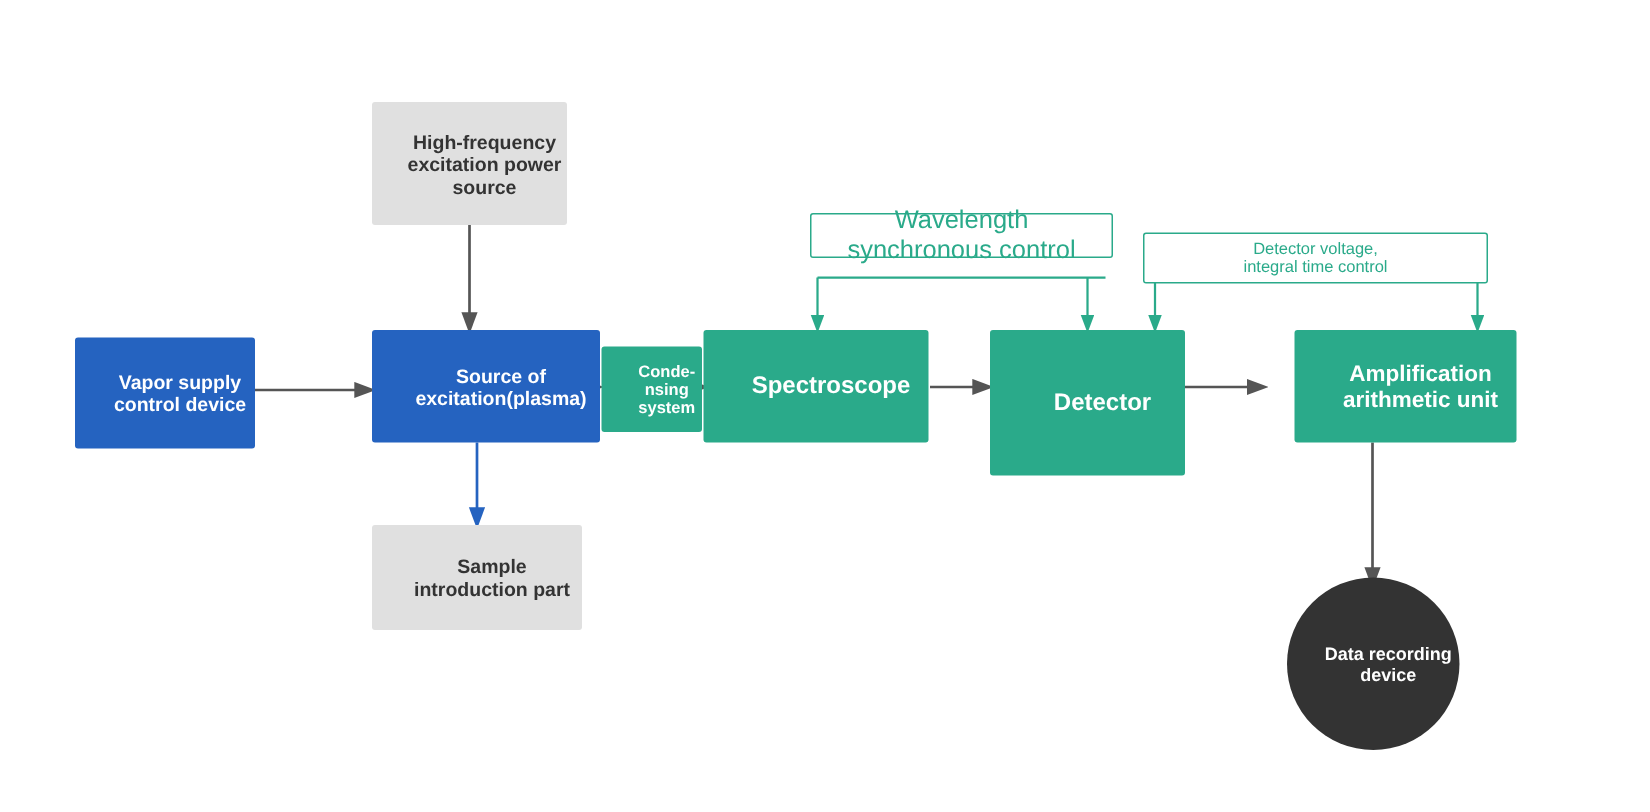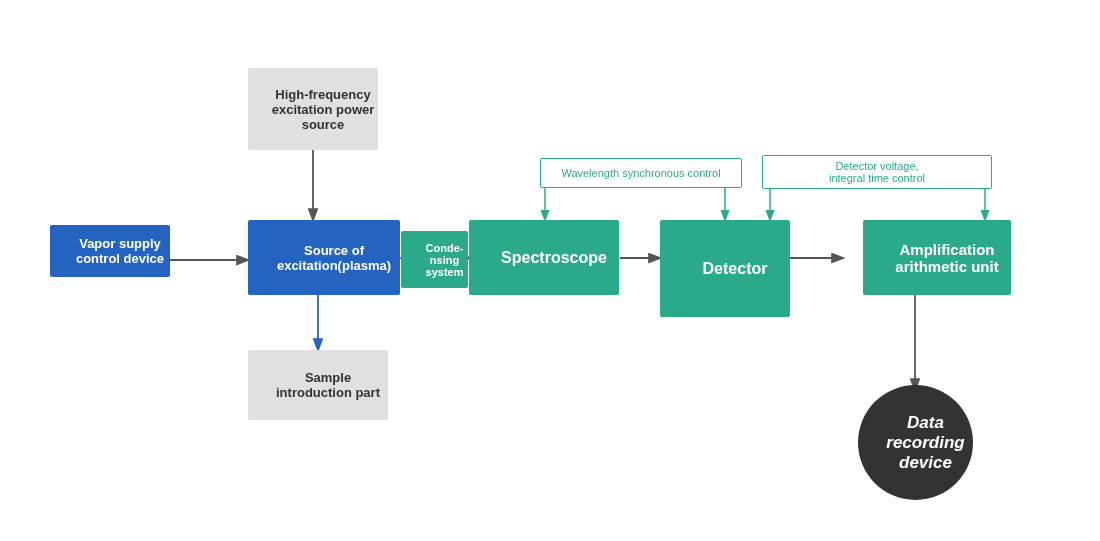--- a/index.html
+++ b/index.html
@@ -116,21 +116,21 @@
 
     <line x1="725" y1="185" x2="725" y2="219" stroke="#2aaa8a" stroke-width="1.5" marker-end="url(#arr-teal)"></line>
 
     <line x1="770" y1="185" x2="985" y2="185" stroke="#2aaa8a" stroke-width="1.5"></line>
 
     <line x1="770" y1="185" x2="770" y2="219" stroke="#2aaa8a" stroke-width="1.5" marker-end="url(#arr-teal)"></line>
 
     <line x1="985" y1="185" x2="985" y2="219" stroke="#2aaa8a" stroke-width="1.5" marker-end="url(#arr-teal)"></line>
   </svg>
 
-  <div class="box box-blue" style="left:50px; top:225px; width:120px; height:52px; font-size:13px;">
+  <div class="box box-blue" style="left:50px; top:225px; width:120px; height:74px; font-size:13px;">
     Vapor supply<br>control device
   </div>
 
   <div class="box box-gray" style="left:248px; top:68px; width:130px; height:82px; font-size:13px;">
     High-frequency<br>excitation power<br>source
   </div>
 
   <div class="box box-blue" style="left:248px; top:220px; width:152px; height:75px; font-size:13px;">
     Source of<br>excitation(plasma)
   </div>
@@ -148,25 +148,25 @@
   </div>
 
   <div class="box box-teal" style="left:660px; top:220px; width:130px; height:97px; font-size:16px;">
     Detector
   </div>
 
   <div class="box box-teal" style="left:843px; top:220px; width:148px; height:75px; font-size:15px;margin-left:20px;">
     Amplification<br>arithmetic unit
   </div>
 
-  <div class="box box-dark-circle" style="left:858px; top:385px; width:115px; height:115px; font-size:17px;font-style:italic;">
+  <div class="box box-dark-circle" style="left:858px; top:385px; width:115px; height:115px; font-size:12px;">
     Data recording<br>device
   </div>
 
-  <div class="control-label" style="left:540px; top:158px; width:202px; height:30px; display:flex; align-items:center; justify-content:center; font-size:11px;">
+  <div class="control-label" style="left:540px; top:142px; width:202px; height:30px; display:flex; align-items:center; justify-content:center; font-size:17px;">
     Wavelength synchronous control
   </div>
 
   <div class="control-label" style="left:762px; top:155px; width:230px; height:34px; display:flex; align-items:center; justify-content:center; font-size:11px; text-align:center;">
     Detector voltage,<br>integral time control
   </div>
 
 </div>
 
 </body></html>

